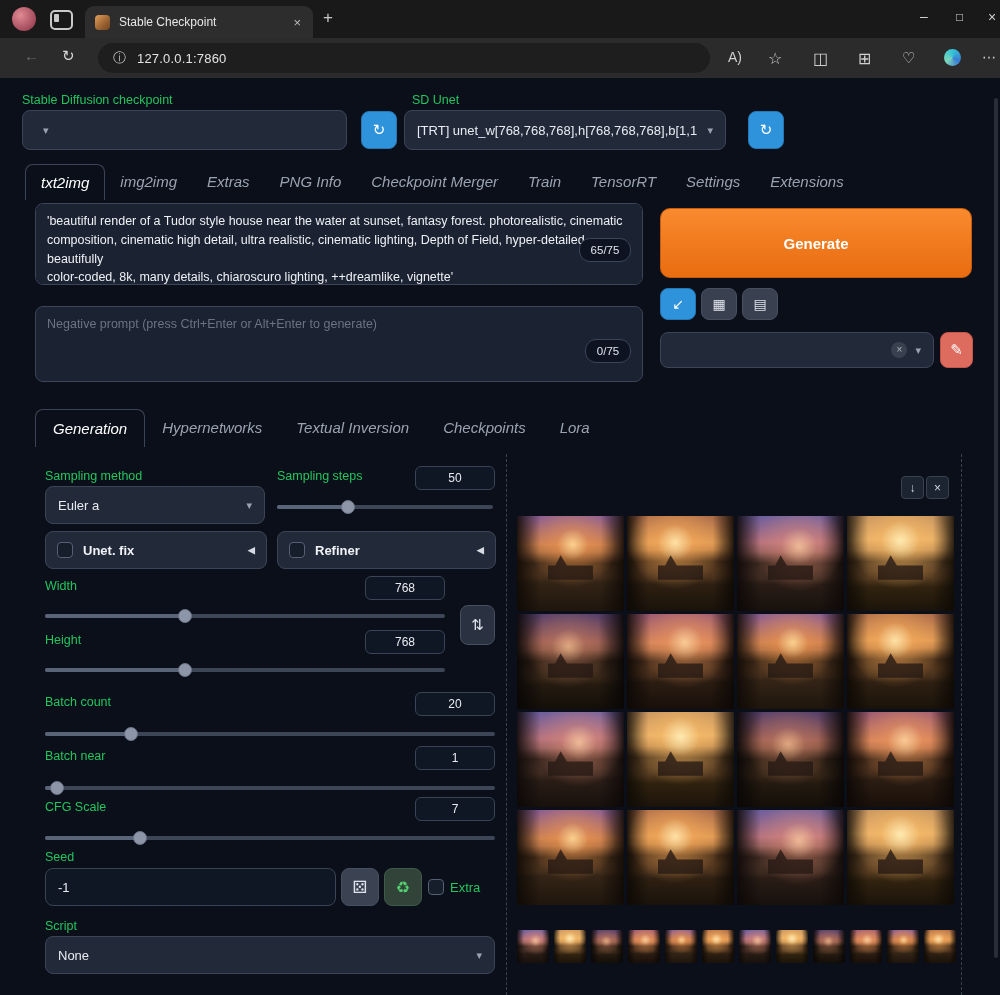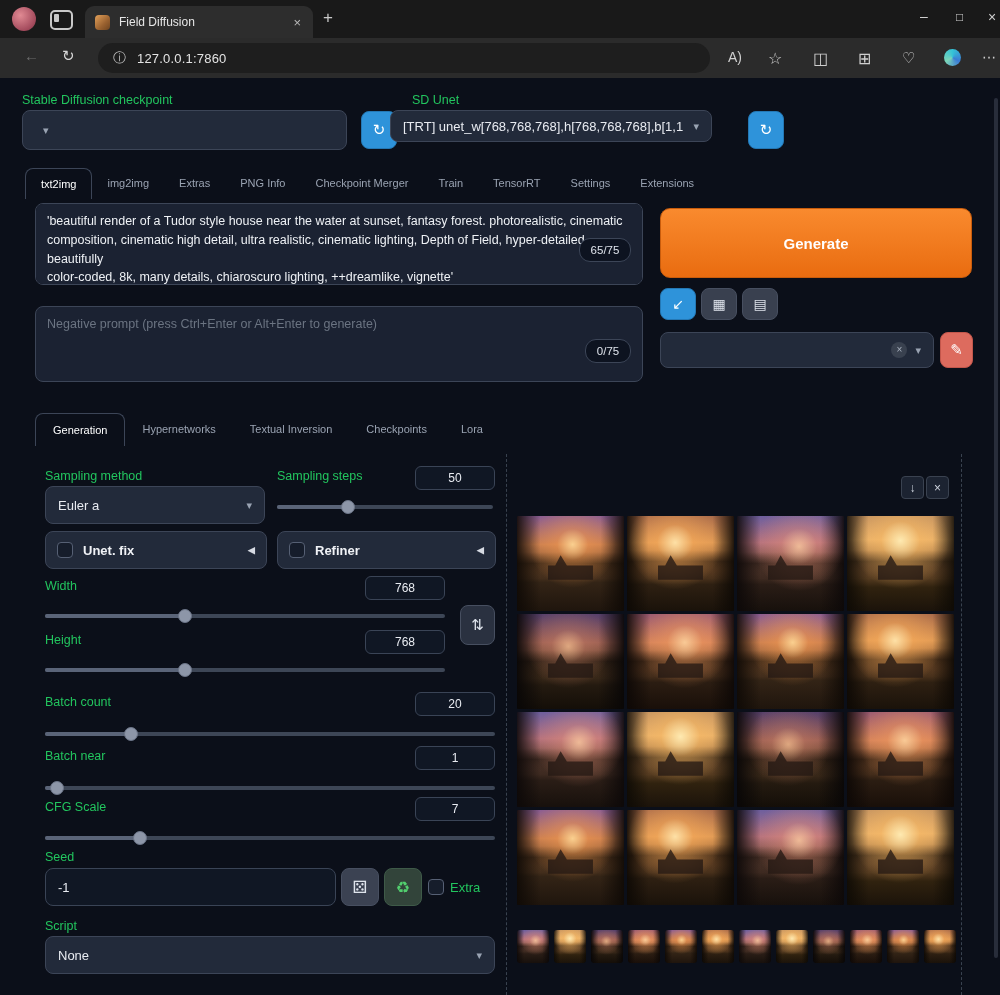--- a/index.html
+++ b/index.html
@@ -53,21 +53,21 @@
   .ta{position:absolute;background:#1b2232;border:1px solid #3c4557;border-radius:8px;color:#eef1f5;
     font-size:12.5px;line-height:1.5;padding:8px 11px;resize:none;font-family:"Liberation Sans",sans-serif;
     box-sizing:border-box;outline:none;}
   .ta::placeholder{color:#6b7482;}
   .counter{position:absolute;background:#0d1320;border:1px solid #3c4557;border-radius:11px;color:#dfe4ec;
     font-size:11.5px;display:flex;align-items:center;justify-content:center;z-index:5;margin-top:44px;}
 
   .gen{position:absolute;background:linear-gradient(180deg,#f98a2e,#e96c10);border:1px solid #c95c0c;border-radius:10px;
     color:#fff;font-weight:700;font-size:15px;display:flex;align-items:center;justify-content:center;box-sizing:border-box;}
 
-  .tabrow{position:absolute;display:flex;align-items:center;font-size:11px;color:#9aa3b2;}
+  .tabrow{position:absolute;display:flex;align-items:flex-start;font-size:15px;color:#9aa3b2;font-style:italic;}
   .tab{padding:9px 15px;white-space:nowrap;}
   .tab.active{color:#fff;border:1px solid #3c4557;border-bottom:none;border-radius:8px 8px 0 0;background:#0b0f19;}
 
   .num{position:absolute;background:#101724;border:1px solid #3a4456;border-radius:6px;color:#e8ebf1;font-size:12px;
     display:flex;align-items:center;justify-content:center;box-sizing:border-box;}
   .slider{position:absolute;height:16px;}
   .slider .track{position:absolute;left:0;right:0;top:6px;height:4px;background:#3d4656;border-radius:2px;}
   .slider .fill{position:absolute;left:0;top:6px;height:4px;background:#5a6478;border-radius:2px;}
   .slider .knob{position:absolute;top:1px;width:14px;height:14px;border-radius:50%;background:#8d96a8;border:1px solid #6b7487;box-sizing:border-box;}
 
@@ -128,21 +128,21 @@
 </head>
 <body>
 
 <div id="app">
 
   <header class="titlebar">
     <div class="avatar"></div>
     <div class="ws"></div>
     <div class="btab">
       <span class="fav"></span>
-      <span class="btitle">Field Diffusion</span>
+      <span class="btitle">Stable Checkpoint</span>
       <span class="tclose">×</span>
     </div>
     <span class="newtab">+</span>
     <span class="wbtn wmin">–</span>
     <span class="wbtn wmax">□</span>
     <span class="wbtn wclose">×</span>
   </header>
 
   <div class="toolbar">
     <span class="navic back">←</span>
@@ -164,21 +164,21 @@
 
     <div class="lbl" style="left:22px;top:15px">Stable Diffusion checkpoint</div>
     <div class="dd" style="left:22px;top:32px;width:325px;height:40px">
       <span class="caret">▾</span>
     </div>
     <div class="iconbtn bluebtn" style="left:361px;top:33px;width:36px;height:38px">
       <span>↻</span>
     </div>
 
     <div class="lbl" style="left:412px;top:15px">SD Unet</div>
-    <div class="dd" style="left:390px;top:32px;width:322px;height:32px">
+    <div class="dd" style="left:404px;top:32px;width:322px;height:40px">
       <span class="t">[TRT] unet_w[768,768,768],h[768,768,768],b[1,1</span>
       <span class="caret">▾</span>
     </div>
     <div class="iconbtn bluebtn" style="left:748px;top:33px;width:36px;height:38px">
       <span>↻</span>
     </div>
 
     <nav class="tabrow" style="left:25px;top:86px;height:38px">
       <div class="tab active">txt2img</div>
       <div class="tab">img2img</div>

